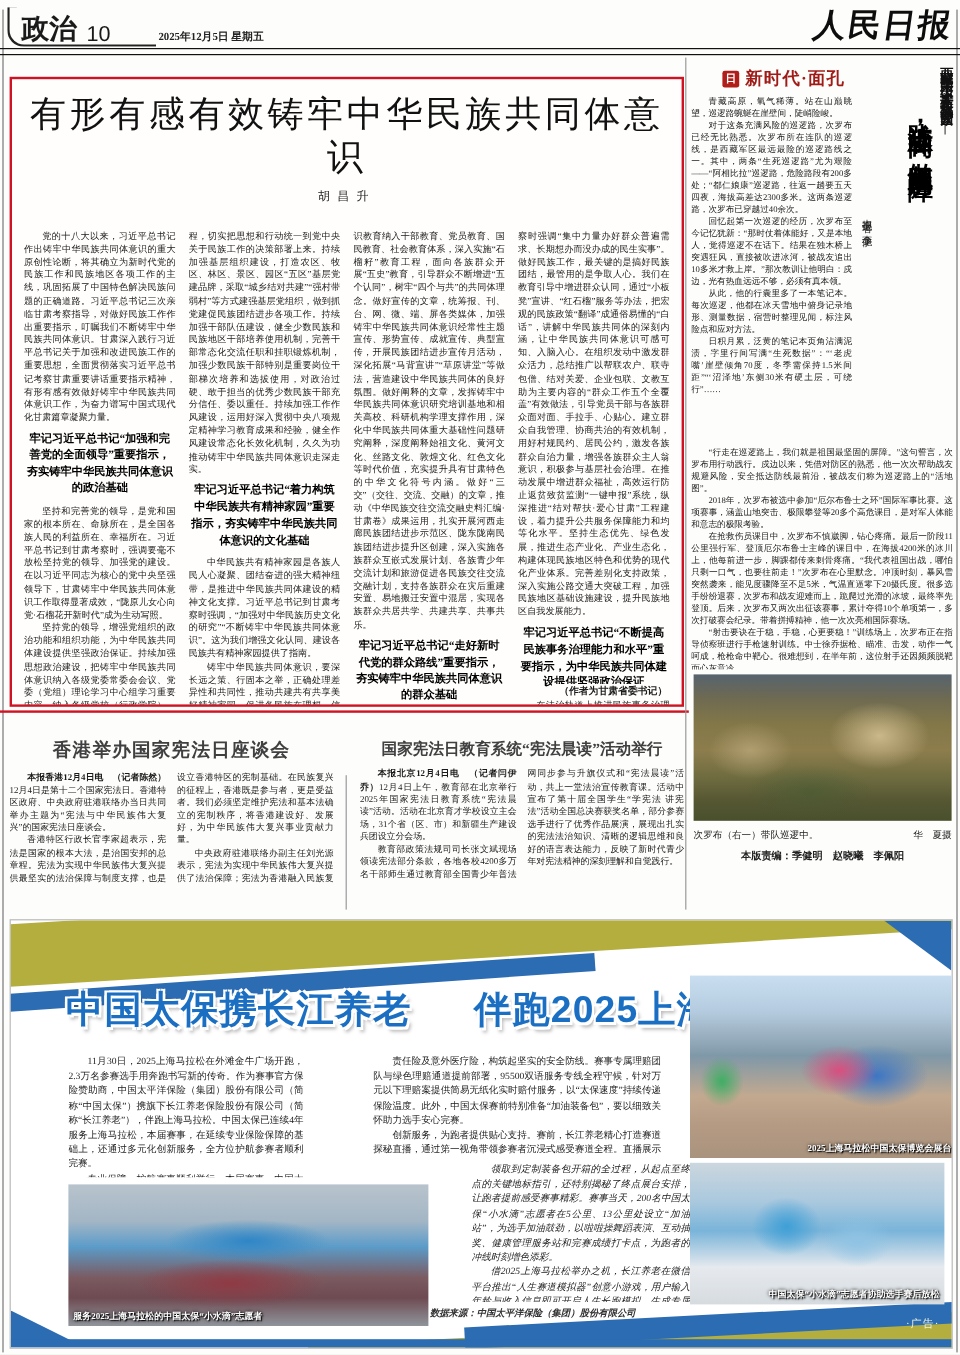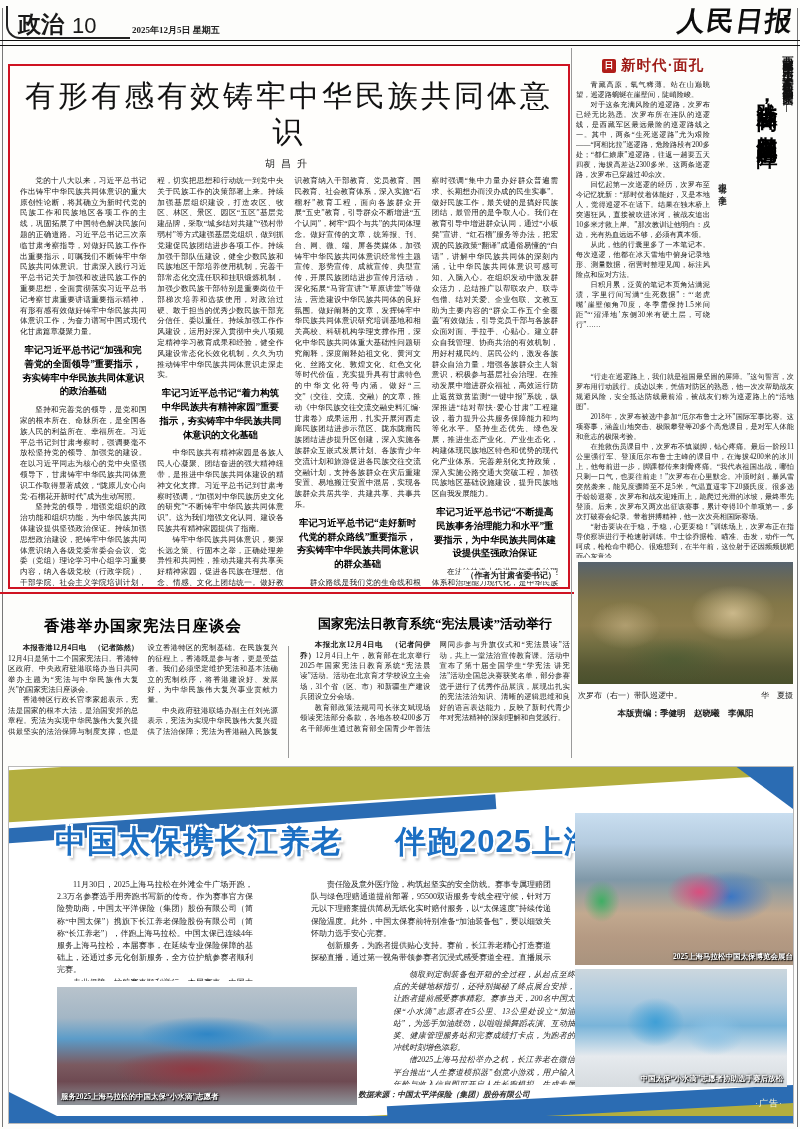--- a/index.html
+++ b/index.html
@@ -6,47 +6,47 @@
   .page{position:relative;width:800px;height:1129px;margin:0 auto;background:#fdfdfb;overflow:hidden;
         font-family:"Liberation Serif","DejaVu Serif",serif;color:#1a1a1a;}
   .edge{position:absolute;top:8px;bottom:2px;width:1px;background:#777;}
   .edge.l{left:2px;} .edge.r{left:797px;}
 
   
   .section-box{position:absolute;left:6px;top:6px;width:112px;height:30px;
     border-left:2px solid #222;border-bottom:2px solid #222;border-bottom-left-radius:14px;
     display:flex;align-items:flex-end;gap:8px;padding:0 0 1px 10px;}
   .sec{font-family:"Liberation Sans","DejaVu Sans",sans-serif;font-weight:bold;font-size:23px;line-height:1;}
-  .pnum{font-family:"Liberation Sans","DejaVu Sans",sans-serif;font-size:22px;line-height:.9;}
+  .pnum{font-family:"Liberation Sans","DejaVu Sans",sans-serif;font-size:18px;line-height:.9;}
   .date-line{position:absolute;left:132px;top:24px;font-size:9px;font-weight:bold;color:#222;}
   .masthead{position:absolute;right:6px;top:3px;font-size:27px;font-weight:bold;
     transform:skewX(-8deg);letter-spacing:2px;color:#0d0d0d;}
   .header-rule{position:absolute;left:0;top:40px;width:800px;height:4px;
     border-top:1.5px solid #111;border-bottom:1px solid #111;}
 
   
   .main{position:absolute;left:8px;top:64px;width:562px;height:525px;border:2.5px solid #cf1322;
     background:#fffefc;box-sizing:border-box;overflow:hidden;}
   .main h1{margin:12px 8px 0;text-align:center;font-family:"Liberation Sans","DejaVu Sans",sans-serif;
     font-size:30px;letter-spacing:3px;font-weight:normal;color:#111;line-height:1.2;}
-  .main .author{text-align:center;font-size:10px;letter-spacing:6px;margin:7px 0 5px;color:#222;}
+  .main .author{text-align:center;font-size:10px;letter-spacing:6px;margin:7px 0 21px;color:#222;}
   .cols{margin:2px 10px 0;height:424px;column-count:4;column-gap:11px;column-fill:auto;
     font-size:7.6px;line-height:10.8px;text-align:justify;overflow:hidden;}
   .cols .p{margin:0;text-indent:2em;}
   .cols .sub{font-size:9.4px;line-height:13.8px;font-weight:bold;text-align:center;
     margin:6px 2px;break-inside:avoid;color:#000;}
   .sig{position:absolute;right:12px;bottom:6px;font-size:8.2px;font-weight:bold;background:#fffefc;padding-left:6px;}
 
   .red-divider{position:absolute;left:0;top:592px;width:574px;height:2px;background:#cf1322;}
 
   
   .mid{position:absolute;left:8px;top:602px;width:562px;height:156px;}
   .mid article{position:absolute;top:0;width:270px;height:156px;overflow:hidden;}
   .mid .hk{left:0;} .mid .edu{left:292px;}
-  .mid h2{margin:14px 0 8px;text-align:center;font-weight:bold;color:#000000;line-height:1.25;}
+  .mid h2{margin:14px 0 8px;text-align:center;font-weight:bold;color:#404040;line-height:1.25;}
   .hk h2{font-size:15.5px;letter-spacing:1px;}
   .edu h2{font-size:13px;}
   .cols2{height:104px;column-count:2;column-gap:9px;column-fill:auto;font-size:7.4px;line-height:10.4px;
     text-align:justify;overflow:hidden;}
   .cols2 .p{margin:0;text-indent:2em;} .cols2 b{font-weight:bold;}
   .mid-div{position:absolute;left:280px;top:44px;width:1px;height:112px;background:#9a9a9a;}
 
   
   .face{position:absolute;left:576px;top:46px;width:219px;height:714px;}
   .face .vline{position:absolute;left:-5px;top:2px;width:1px;height:710px;background:#9a9a9a;}

